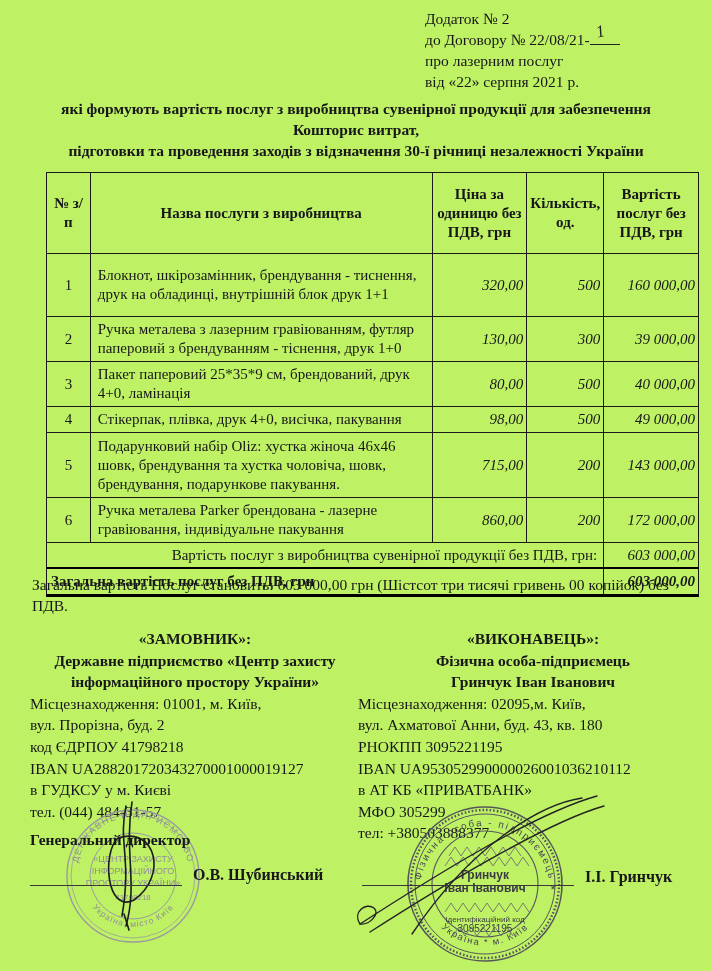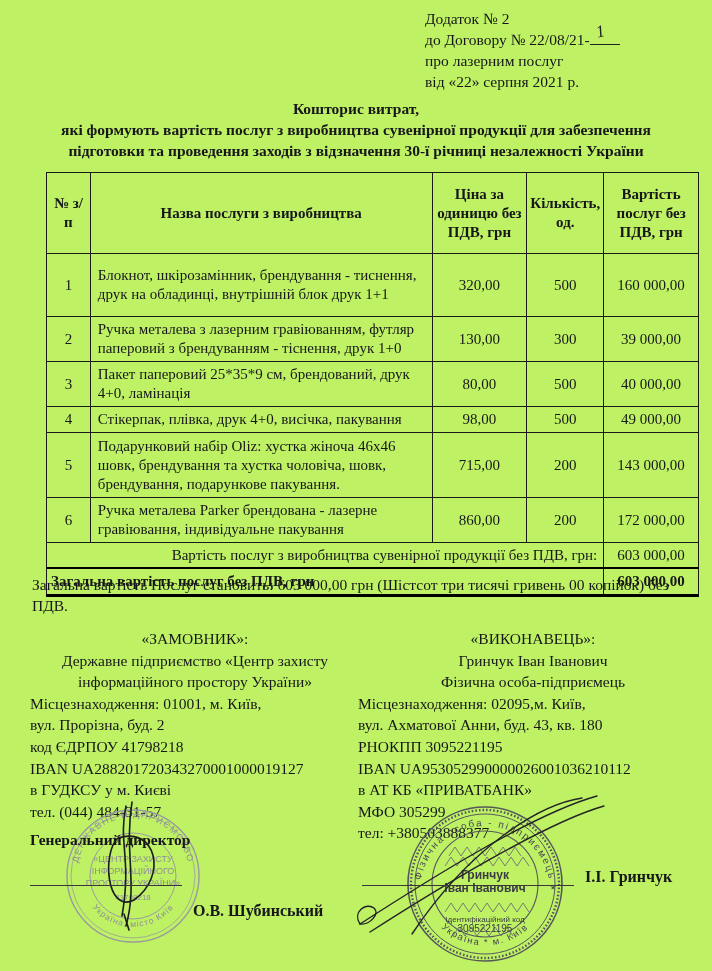--- a/index.html
+++ b/index.html
@@ -14,42 +14,42 @@
   .hw-wrap{display:inline-block;width:30px;height:15px;border-bottom:1.2px solid #222;position:relative;vertical-align:baseline;}
   .hw{position:absolute;left:6px;top:-8px;font-style:italic;font-size:17px;transform:rotate(-14deg);color:#222;}
   
   .doc-title{position:absolute;left:0;top:98px;width:712px;text-align:center;font-weight:bold;line-height:21px;}
   
   table.cost{position:absolute;left:46px;top:172px;width:653px;border-collapse:collapse;font-size:15px;}
   table.cost td,table.cost th{border:1px solid #1a1a1a;line-height:19px;vertical-align:middle;}
   table.cost th{font-weight:bold;text-align:center;padding:2px 3px;height:76px;}
   td.c-num{text-align:center;}
   td.c-name{text-align:left;padding:2px 5px 2px 7px;}
-  td.c-val{text-align:center;padding:2px 3px;}
+  td.c-val{text-align:right;padding:2px 3px;font-style:italic;}
   tr.r1 td{height:58px;} tr.r2 td,tr.r3 td,tr.r6 td{height:40px;}
   tr.r4 td{height:21px;} tr.r5 td{height:60px;}
   tr.subtotal td{height:20px;}
   tr.subtotal .sub-label{text-align:right;padding-right:6px;}
   tr.grand td{height:21px;border-top:2px solid #000;border-bottom:3px solid #000;font-weight:bold;}
   tr.grand .g-label{text-align:left;padding-left:4px;}
   
   .summary{position:absolute;left:32px;top:574px;width:655px;line-height:21px;}
   
   .party{position:absolute;top:628px;line-height:21.6px;}
   .party.customer{left:30px;width:330px;}
   .party.contractor{left:358px;width:350px;}
-  .party-title,.party-name{text-align:center;font-weight:normal;}
+  .party-title,.party-name{text-align:center;font-weight:bold;}
   .party-details div{text-align:left;}
   
   .signer-role{position:absolute;left:30px;top:831px;font-weight:bold;z-index:5;}
   .sig-line{position:absolute;top:885px;border-top:1.5px solid #38383c;z-index:4;}
   .sig-line.left{left:30px;width:152px;}
   .sig-line.right{left:362px;width:212px;}
   .signer-name{position:absolute;font-weight:bold;z-index:5;font-size:16px;}
-  .signer-name.left{left:193px;top:866px;margin-top:36px;}
+  .signer-name.left{left:193px;top:866px;}
   .signer-name.right{left:585px;top:868px;}
   svg.stamp{position:absolute;z-index:1;}
   svg.stamp.customer{left:63px;top:806px;}
   svg.stamp.contractor{left:405px;top:804px;}
   svg.signature{position:absolute;z-index:3;}
   svg.signature.customer{left:88px;top:798px;}
   svg.signature.contractor{left:352px;top:784px;}
   .stamp-text{font-family:"Liberation Sans","DejaVu Sans",sans-serif;}
 </style>
 </head>
@@ -58,22 +58,22 @@
 <div class="page">
 
   <div class="doc-header">
     <div>Додаток № 2</div>
     <div><span>до Договору № 22/08/21-</span><span class="hw-wrap"><span class="hw">1</span></span></div>
     <div>про лазерним послуг</div>
     <div>від «22» серпня 2021 р.</div>
   </div>
 
   <div class="doc-title">
+    <div>які формують вартість послуг з виробництва сувенірної продукції для забезпечення</div>
     <div>Кошторис витрат,</div>
-    <div>які формують вартість послуг з виробництва сувенірної продукції для забезпечення</div>
     <div>підготовки та проведення заходів з відзначення 30-ї річниці незалежності України</div>
   </div>
 
   <table class="cost">
     <colgroup>
         <col style="width:44px">
         <col style="width:344px">
         <col style="width:95px">
         <col style="width:75px">
         <col style="width:95px">
@@ -152,22 +152,22 @@
       <div>вул. Прорізна, буд. 2</div>
       <div>код ЄДРПОУ 41798218</div>
       <div>IBAN UA288201720343270001000019127</div>
       <div>в ГУДКСУ у м. Києві</div>
       <div>тел. (044) 484-31-57</div>
     </div>
   </div>
 
   <div class="party contractor">
     <div class="party-title">«ВИКОНАВЕЦЬ»:</div>
+    <div class="party-name">Фізична особа-підприємець</div>
     <div class="party-name">Гринчук Іван Іванович</div>
-    <div class="party-name">Фізична особа-підприємець</div>
     <div class="party-details">
       <div>Місцезнаходження: 02095,м. Київ,</div>
       <div>вул. Ахматової Анни, буд. 43, кв. 180</div>
       <div>РНОКПП 3095221195</div>
       <div>IBAN UA953052990000026001036210112</div>
       <div>в АТ КБ «ПРИВАТБАНК»</div>
       <div>МФО 305299</div>
       <div>тел: +380503888377</div>
     </div>
   </div>

